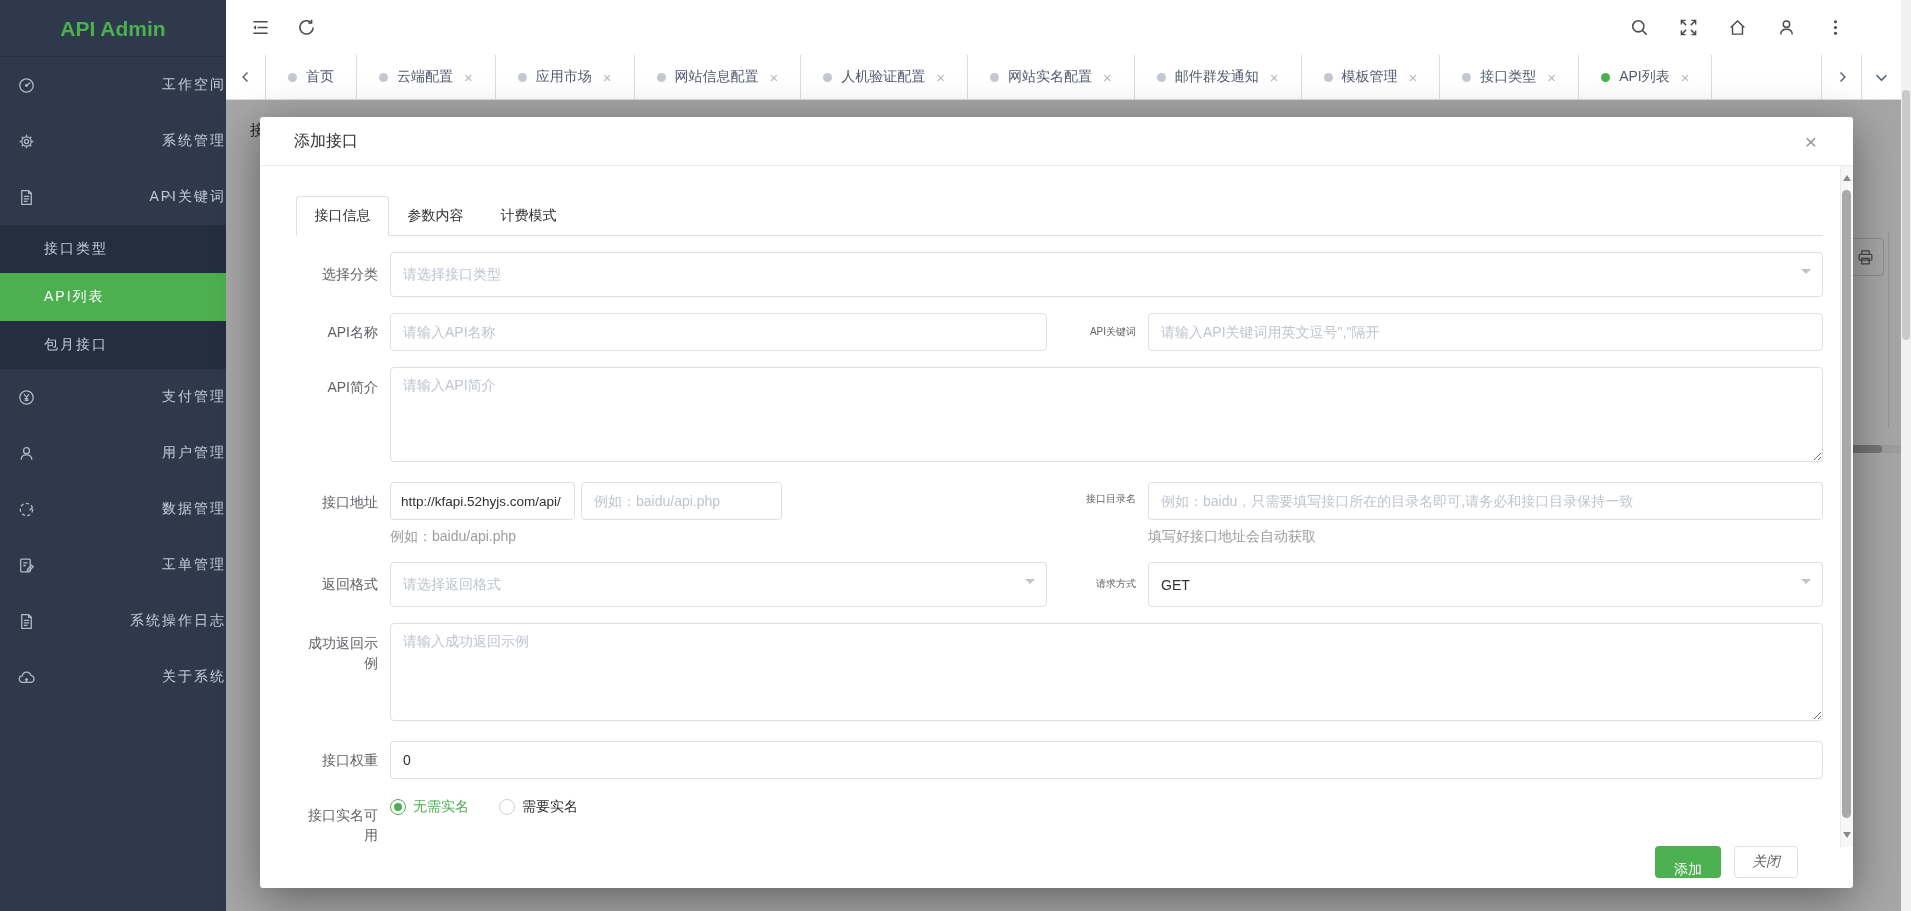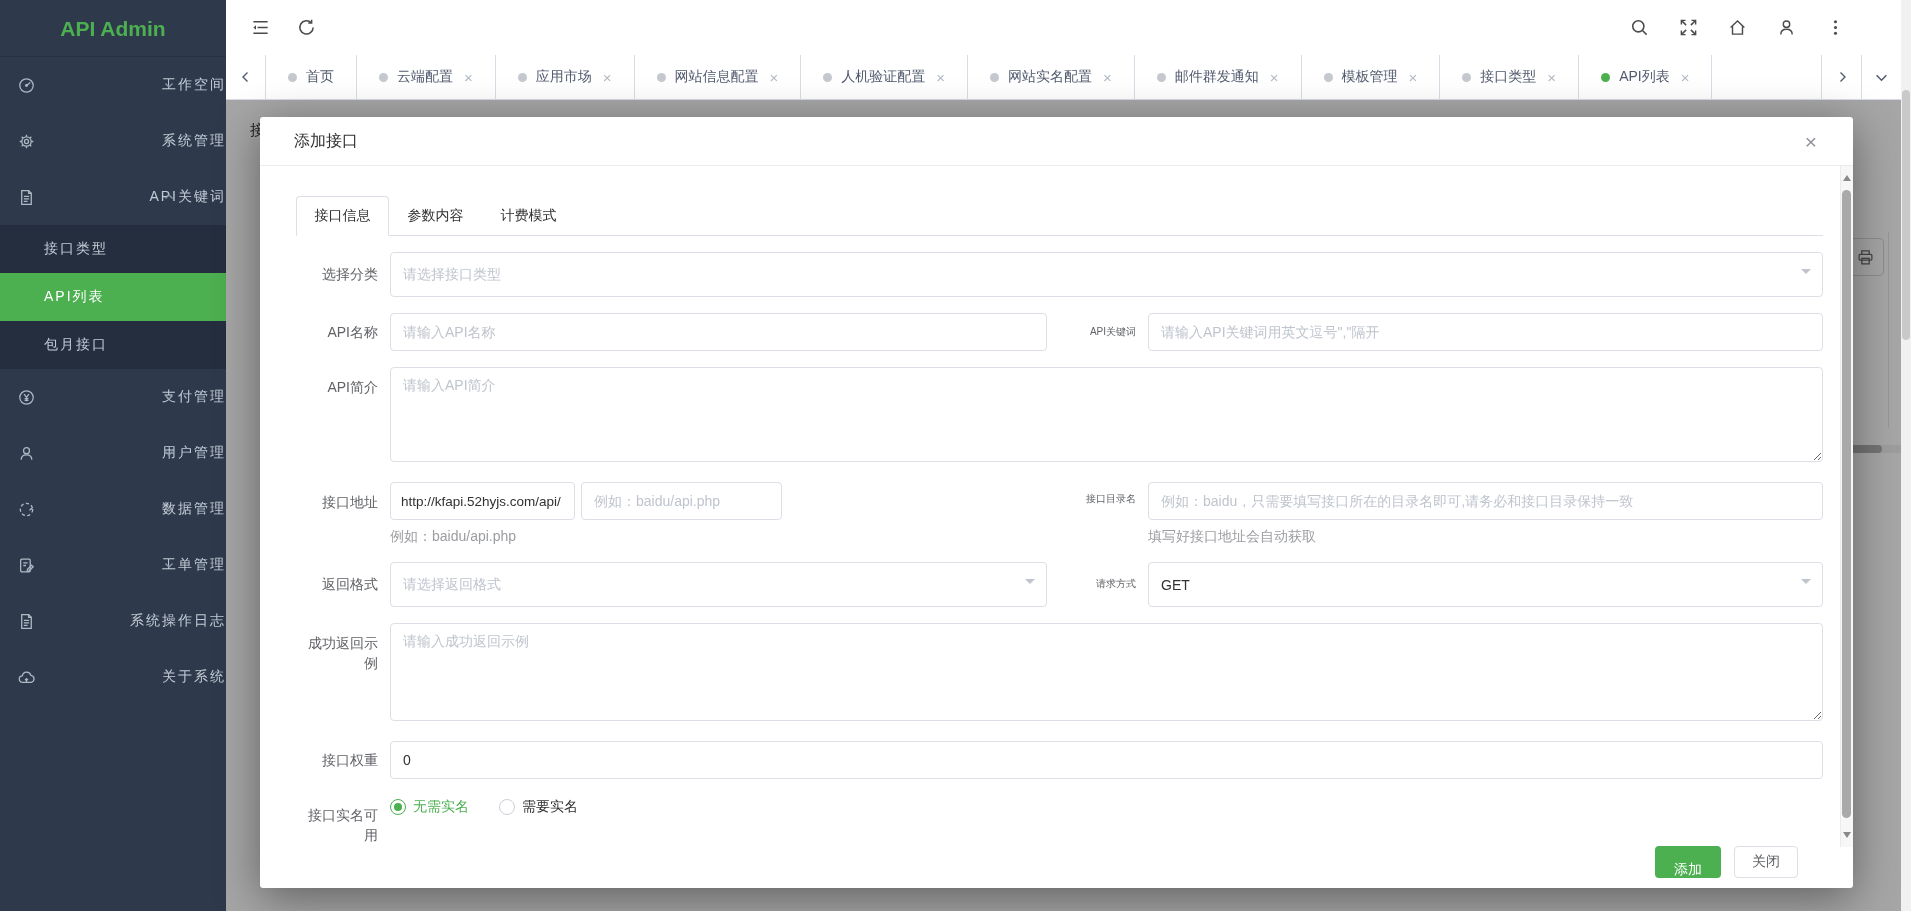--- a/index.html
+++ b/index.html
@@ -104,21 +104,21 @@
   .rdot.off { border-color:#ccd1d9; } .rdot.off::after { display:none; }
   .rlbl-on { color:#4caf50; font-size:14px; }
   .rlbl-off { color:#303133; font-size:14px; }
 
   .modal-footer { position:absolute; right:55px; bottom:10px; display:flex; gap:13px; z-index:2; }
   .btn-primary { background:#4caf50; color:#fff; border:none; border-radius:4px; height:32px;
                  padding:15px 19px; font-size:14px; cursor:pointer;
                  font-family:"Liberation Sans","DejaVu Sans",sans-serif; }
   .btn-plain { background:#fff; color:#606266; border:1px solid #dcdfe6; border-radius:4px; height:32px;
                padding:0 17px; font-size:14px; cursor:pointer;
-               font-family:"Liberation Sans","DejaVu Sans",sans-serif; }
+               font-family:"Liberation Sans","DejaVu Sans",sans-serif;font-style:italic; }
 
   .mscroll { position:absolute; top:49px; right:0; width:13px; height:681px; background:#f7f7f8;
              border-left:1px solid #ebebeb; }
   .mscroll .tri-up { position:absolute; top:5px; left:2px; width:0; height:0;
                      border:4px solid transparent; border-bottom:6px solid #8a8a8a; }
   .mscroll .tri-down { position:absolute; bottom:5px; left:2px; width:0; height:0;
                        border:4px solid transparent; border-top:6px solid #8a8a8a; }
   .mscroll .thumb { position:absolute; top:24px; left:1px; width:9px; height:628px;
                     background:#a9a9a9; border-radius:5px; }
 </style>

